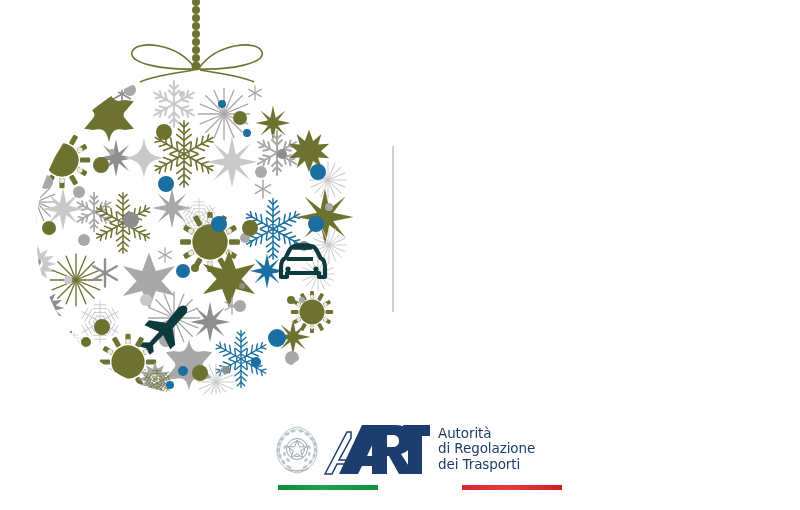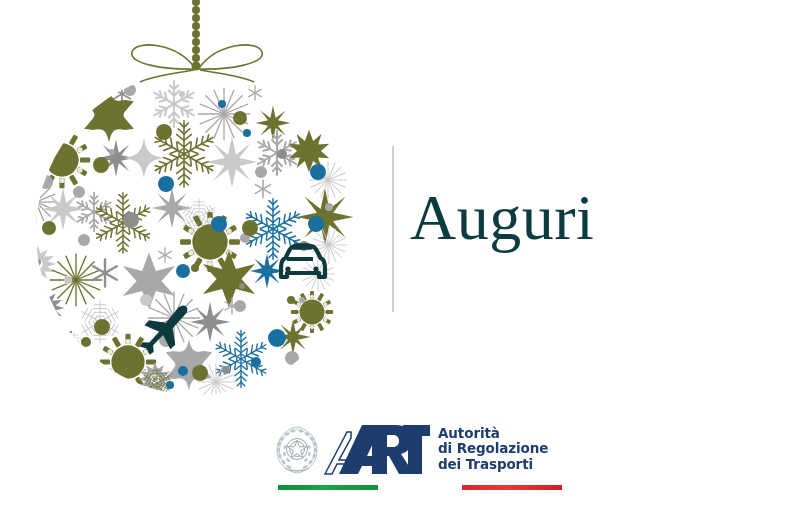--- a/index.html
+++ b/index.html
@@ -83,21 +83,20 @@
     margin-left: 2px;
   }
   #logo-text {
     margin-left: 8px;
     color: #1d3d6e;
     font-family: "DejaVu Sans", "Liberation Sans", sans-serif;
     font-size: 13.5px;
     line-height: 15.5px;
     letter-spacing: -0.1px;
     white-space: nowrap;
-    font-weight: bold;
   }
   #flag-row {
     position: relative;
     height: 10px;
     margin-top: 6px;
   }
   .flag-bar {
     position: absolute;
     top: 2px;
     height: 5px;
@@ -535,21 +534,20 @@
         <g fill="#0d3a3d">
           <circle cx="288" cy="269" r="2.6"></circle>
           <circle cx="316" cy="269" r="2.6"></circle>
         </g>
       </g>
     </svg>
   </div>
 
   <div id="divider"></div>
 
-  <div id="greeting">Auguri</div>
 
   <div id="logo">
     <div id="logo-row">
 
       <svg id="emblem" viewBox="0 0 100 108">
         <g stroke="#9aa7ad" fill="none" stroke-width="1.6">
 
           <path d="M50,10 C24,14 10,36 10,58 C10,80 26,98 50,102 C74,98 90,80 90,58 C90,36 76,14 50,10 Z" stroke-width="1.4"></path>
           <path d="M50,14 C28,18 15,38 15,58 C15,78 29,94 50,98 C71,94 85,78 85,58 C85,38 72,18 50,14 Z" stroke-width="1"></path>
         </g>

